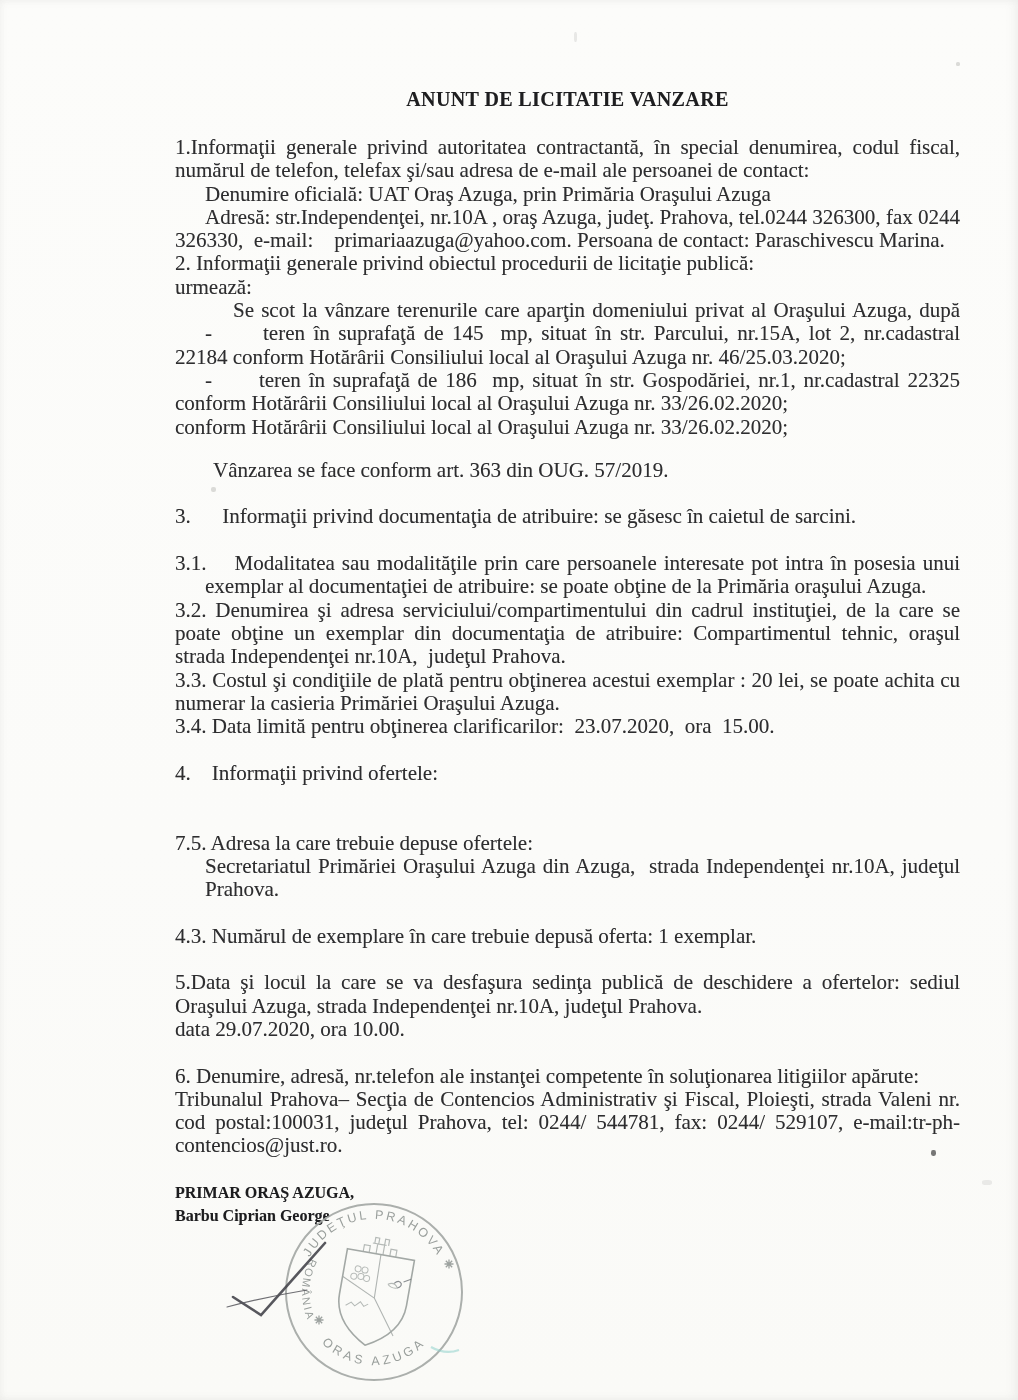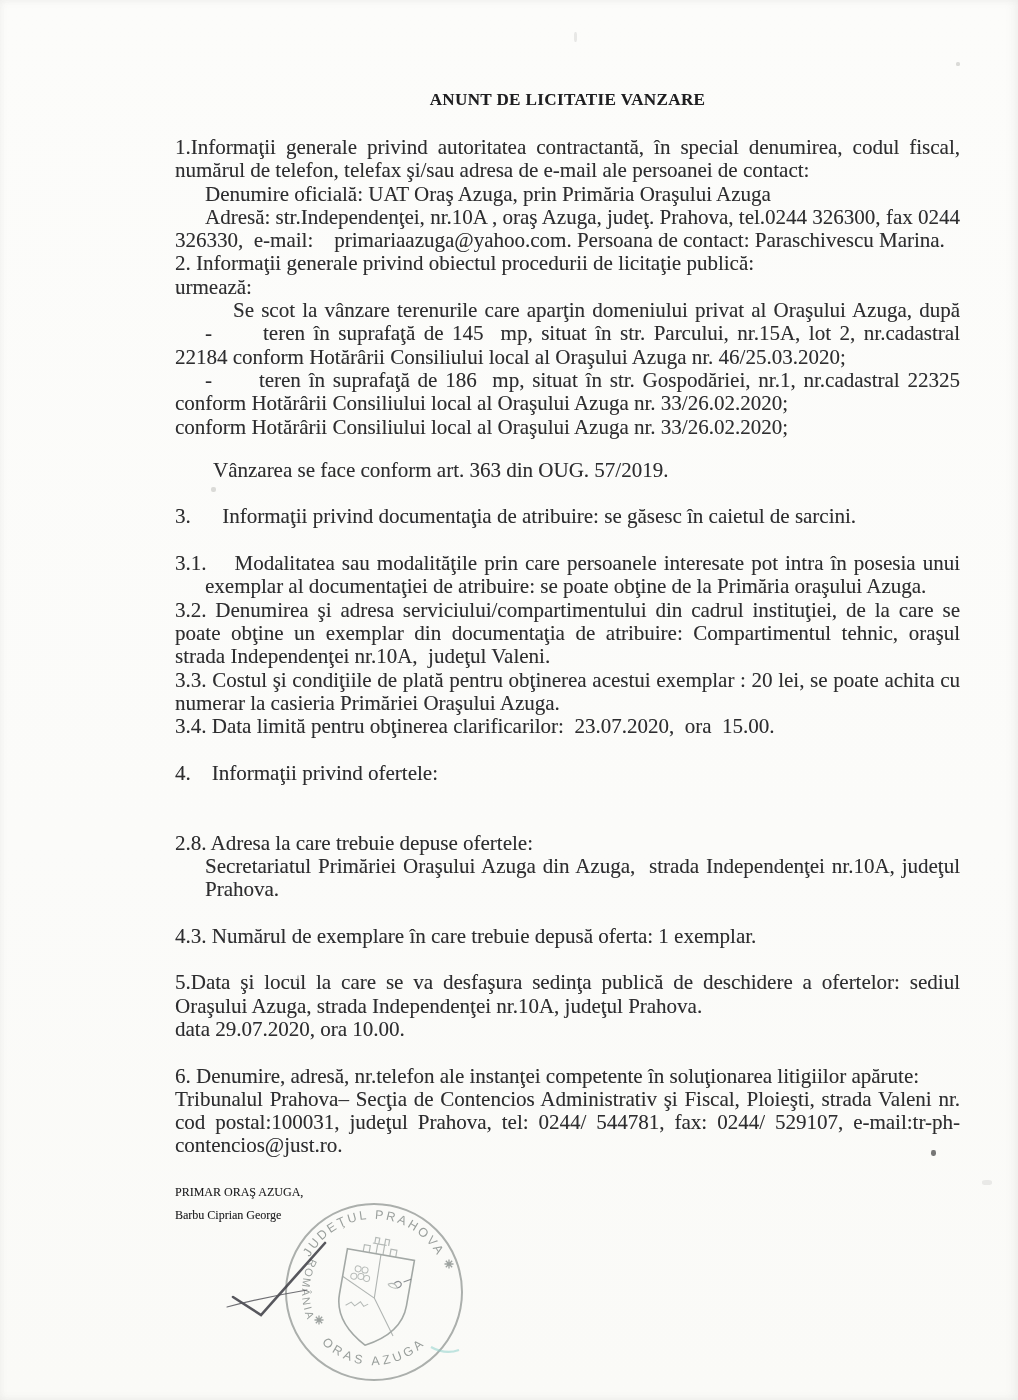--- a/index.html
+++ b/index.html
@@ -11,36 +11,36 @@
     background:linear-gradient(180deg,#fcfcfa 0%,#fbfbf9 60%,#fafaf7 100%);
     box-shadow:inset -4px 0 10px rgba(120,120,115,0.08), inset 2px 0 6px rgba(120,120,115,0.05);
     overflow:hidden;
     font-family:"Liberation Serif","DejaVu Serif",serif;
     color:#2d2d2f;
   }
   .doc{
     position:absolute;left:175px;top:88px;width:785px;
   }
   .title{
-    text-align:center;font-weight:bold;font-size:17px;line-height:23px;
+    text-align:center;font-weight:bold;font-size:20px;line-height:23px;
     letter-spacing:0.4px;color:#1e1e20;margin:0 0 25px 0;
     text-shadow:0.2px 0.2px 0.5px rgba(30,30,30,0.35);
   }
   .line{
     font-size:21px;line-height:23.3px;height:23.3px;overflow:hidden;
     white-space:pre-wrap;
     text-shadow:0.2px 0.2px 0.4px rgba(40,40,40,0.3);
   }
   .gap{height:23.3px;}
   .j{text-align:justify;text-align-last:justify;}
   .i1{padding-left:30px;}
   .i15{padding-left:38px;margin-top:20px;}
   .i2{padding-left:58px;}
   .u{text-underline-offset:3px;}
-  .sig{font-weight:normal;font-size:12px;color:#1c1c1e;}
+  .sig{font-weight:bold;font-size:16px;color:#1c1c1e;}
   .stamp-svg{position:absolute;left:225px;top:1145px;width:310px;height:255px;}
   .noise{position:absolute;border-radius:40%;}
   .n1{left:931px;top:1150px;width:5px;height:6px;background:#4a4a4a;opacity:.75;}
   .n2{left:956px;top:62px;width:4px;height:4px;background:#b9b9b6;opacity:.5;}
   .n3{left:982px;top:1180px;width:10px;height:5px;background:#d8d8d5;opacity:.5;}
   .n4{left:574px;top:32px;width:3px;height:10px;background:#d4d4d1;opacity:.5;}
   .n5{left:297px;top:975px;width:2px;height:8px;background:#8f8f8c;opacity:.55;}
   .n6{left:211px;top:487px;width:5px;height:5px;background:#a9a9a5;opacity:.4;}
 </style>
 </head>
@@ -64,29 +64,29 @@
     <div class="line">conform Hotărârii Consiliului local al Oraşului Azuga nr. 33/26.02.2020;</div>
     <div class="line">conform Hotărârii Consiliului local al Oraşului Azuga nr. 33/26.02.2020;</div>
     <div class="line i15">Vânzarea se face conform art. 363 din OUG. 57/2019.</div>
     <div class="line gap"></div>
     <div class="line">3.      Informaţii privind documentaţia de atribuire: se găsesc în caietul de sarcini.</div>
     <div class="line gap"></div>
     <div class="line j">3.1.    Modalitatea sau modalităţile prin care persoanele interesate pot intra în posesia unui</div>
     <div class="line i1">exemplar al documentaţiei de atribuire: se poate obţine de la Primăria oraşului Azuga.</div>
     <div class="line j">3.2. Denumirea şi adresa serviciului/compartimentului din cadrul instituţiei, de la care se</div>
     <div class="line j">poate obţine un exemplar din documentaţia de atribuire: Compartimentul tehnic, oraşul Azuga,</div>
-    <div class="line">strada Independenţei nr.10A,  judeţul Valeni.</div>
+    <div class="line">strada Independenţei nr.10A,  judeţul Prahova.</div>
     <div class="line j">3.3. Costul şi condiţiile de plată pentru obţinerea acestui exemplar : 20 lei, se poate achita cu</div>
     <div class="line">numerar la casieria Primăriei Oraşului Azuga.</div>
     <div class="line">3.4. Data limită pentru obţinerea clarificarilor:  23.07.2020,  ora  15.00.</div>
     <div class="line gap"></div>
     <div class="line">4.    Informaţii privind ofertele:</div>
     <div class="line gap"></div>
     <div class="line gap"></div>
-    <div class="line">2.8. Adresa la care trebuie depuse ofertele:</div>
+    <div class="line">7.5. Adresa la care trebuie depuse ofertele:</div>
     <div class="line i1 j">Secretariatul Primăriei Oraşului Azuga din Azuga,  strada Independenţei nr.10A, judeţul</div>
     <div class="line i1">Prahova.</div>
     <div class="line gap"></div>
     <div class="line">4.3. Numărul de exemplare în care trebuie depusă oferta: 1 exemplar.</div>
     <div class="line gap"></div>
     <div class="line j">5.Data şi locul la care se va desfaşura sedinţa publică de deschidere a ofertelor: sediul Primăriei</div>
     <div class="line">Oraşului Azuga, strada Independenţei nr.10A, judeţul Prahova.</div>
     <div class="line">data 29.07.2020, ora 10.00.</div>
     <div class="line gap"></div>
     <div class="line">6. Denumire, adresă, nr.telefon ale instanţei competente în soluţionarea litigiilor apărute:</div>

